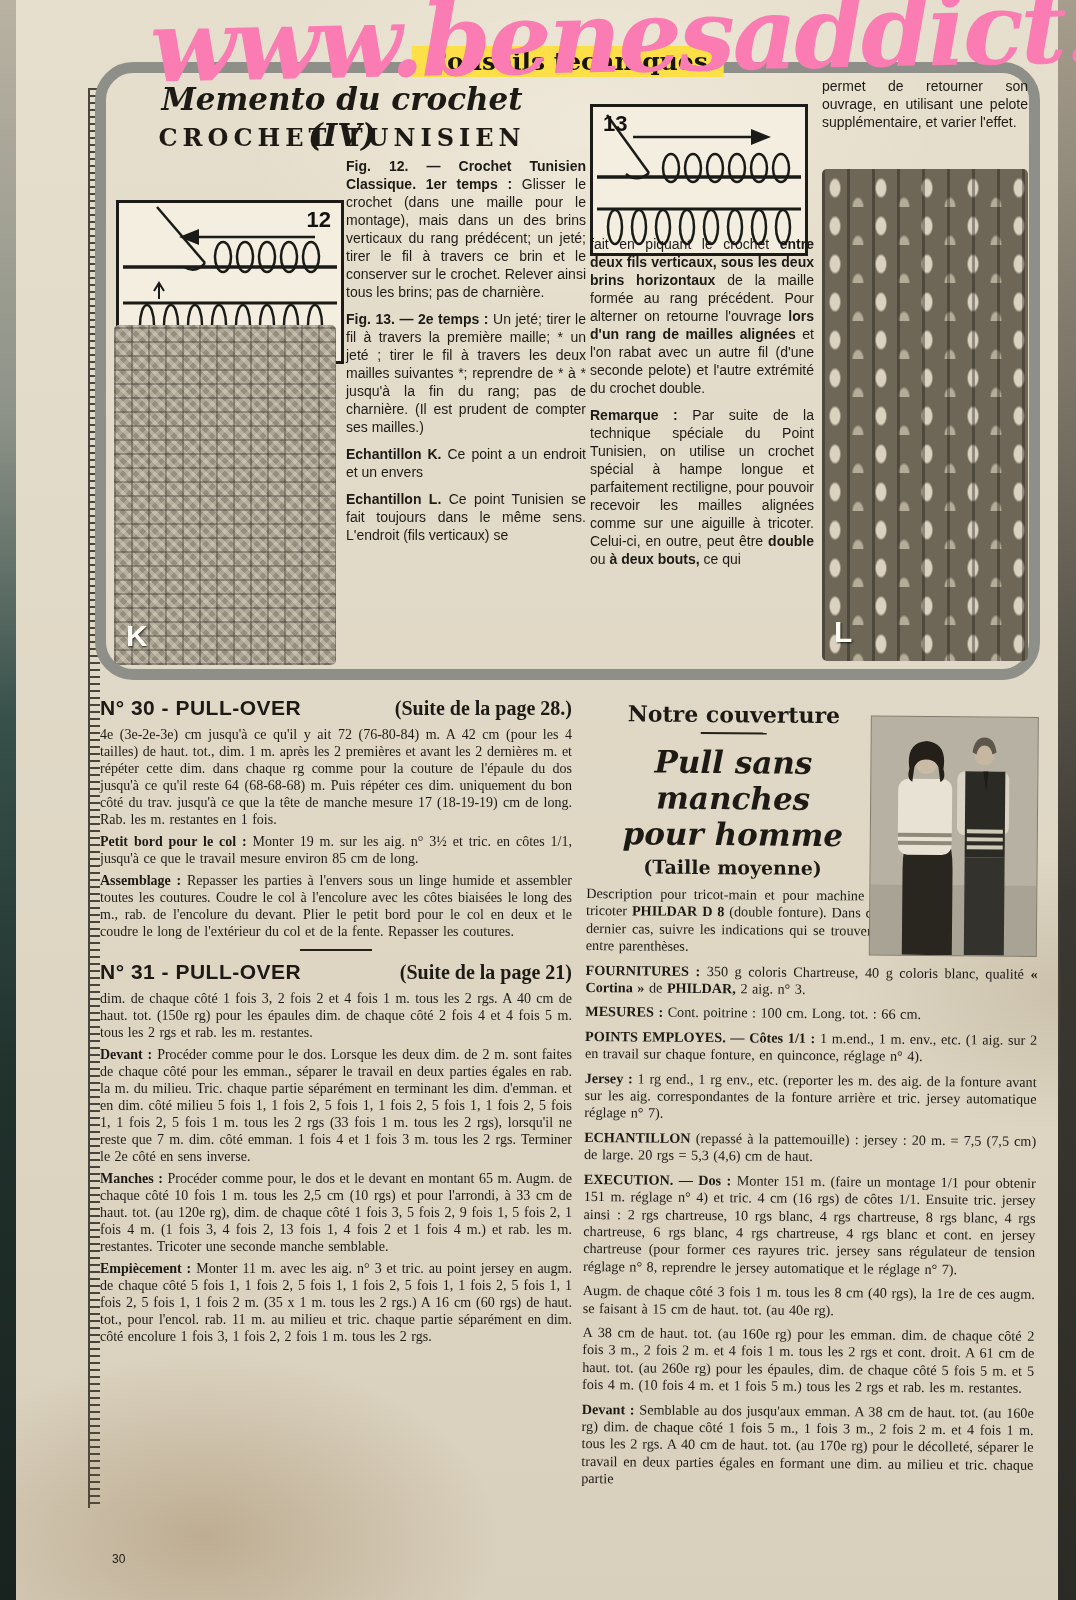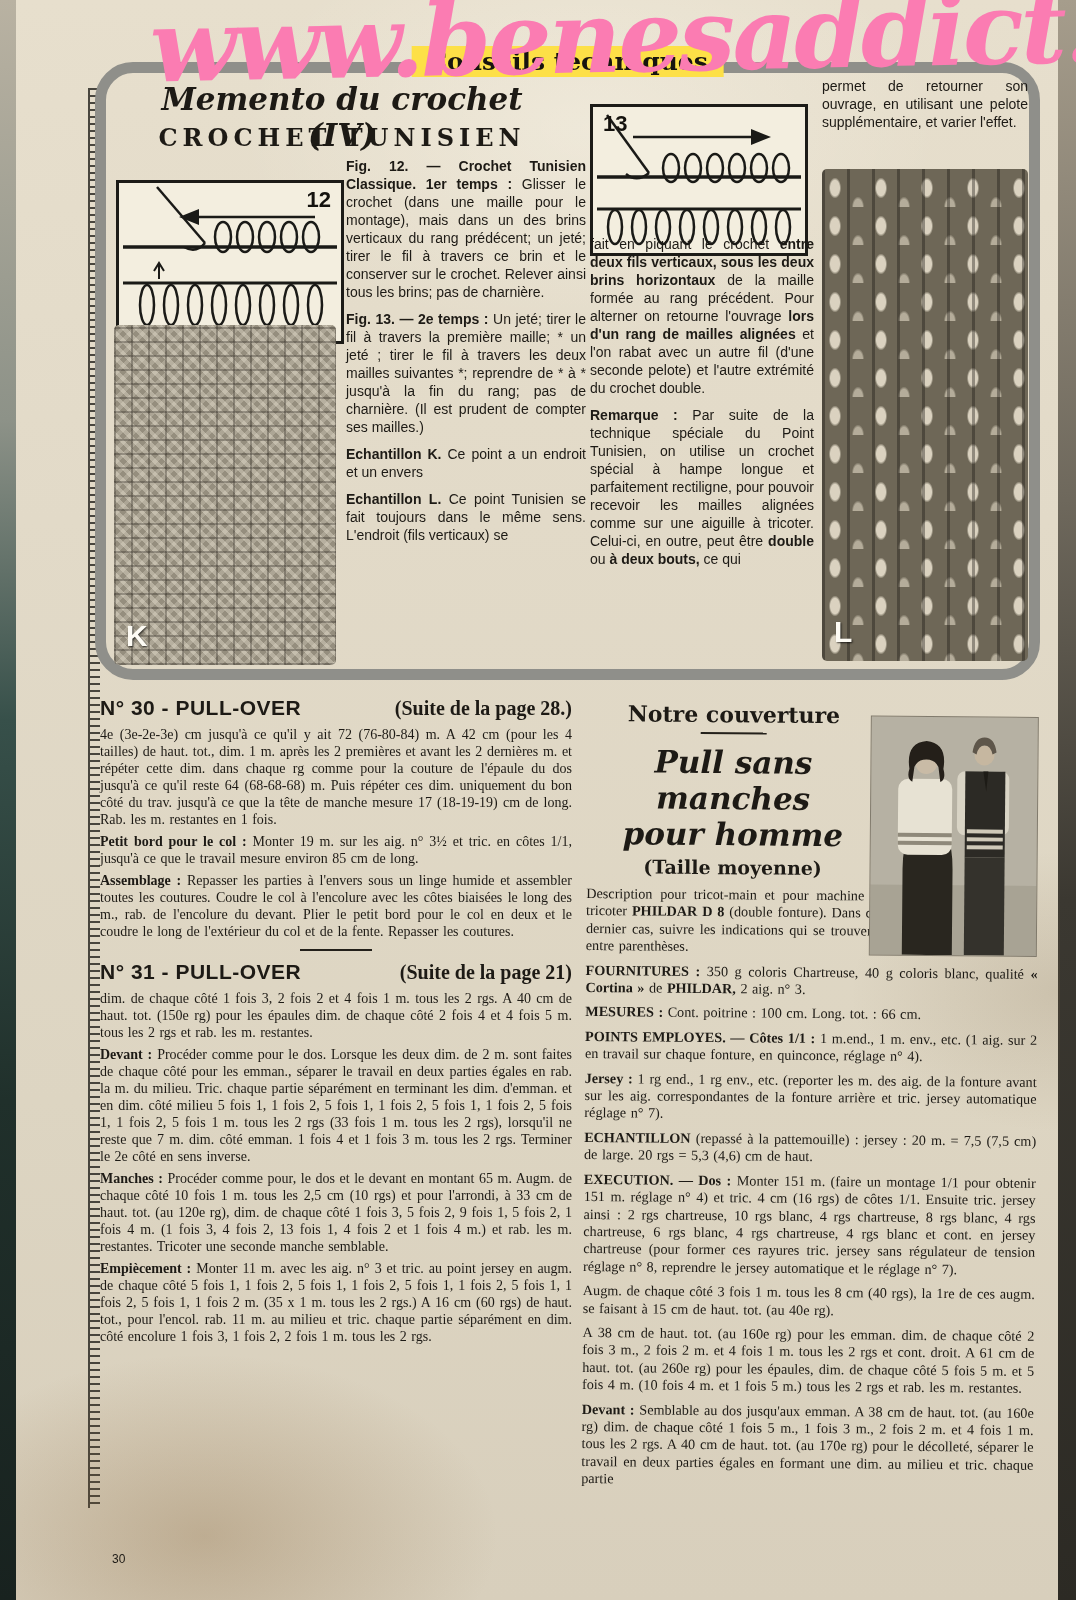--- a/index.html
+++ b/index.html
@@ -51,21 +51,21 @@
   .box-inner{position:absolute; left:0; top:0; width:950px; height:596px; overflow:hidden;}
   .mdc-title{
     position:absolute; left:18px; top:8px; width:436px; text-align:center;
     font-family:"DejaVu Serif", serif; font-style:italic; font-weight:bold; font-size:31px;
   }
   .mdc-sub{
     position:absolute; left:18px; top:50px; width:436px; text-align:center;
     font-family:"DejaVu Serif", serif; font-weight:bold; font-size:24px; letter-spacing:5px;
   }
   .fig-frame{position:absolute; background:#f3eedf; border:3px solid #1c1b17;margin-top:23px;}
-  .fig12{left:10px; top:84px; width:222px; height:158px;}
+  .fig12{left:10px; top:104px; width:222px; height:158px;}
   .fig13{left:484px; top:8px; width:212px; height:146px;}
   .fig-num{position:absolute; font-family:"Liberation Sans", sans-serif; font-weight:bold; font-size:22px; color:#14120e;}
   .fig12 .fig-num{right:10px; top:4px;}
   .fig13 .fig-num{left:10px; top:4px;}
   .figsvg{position:absolute; left:0; top:0; width:100%; height:100%;}
   .swatch{position:absolute; border-radius:5px;}
   .swatch-k{
     left:8px; top:252px; width:222px; height:340px;
     background:
       repeating-linear-gradient(90deg, rgba(40,35,28,.32) 0 2px, rgba(0,0,0,0) 2px 17px),

